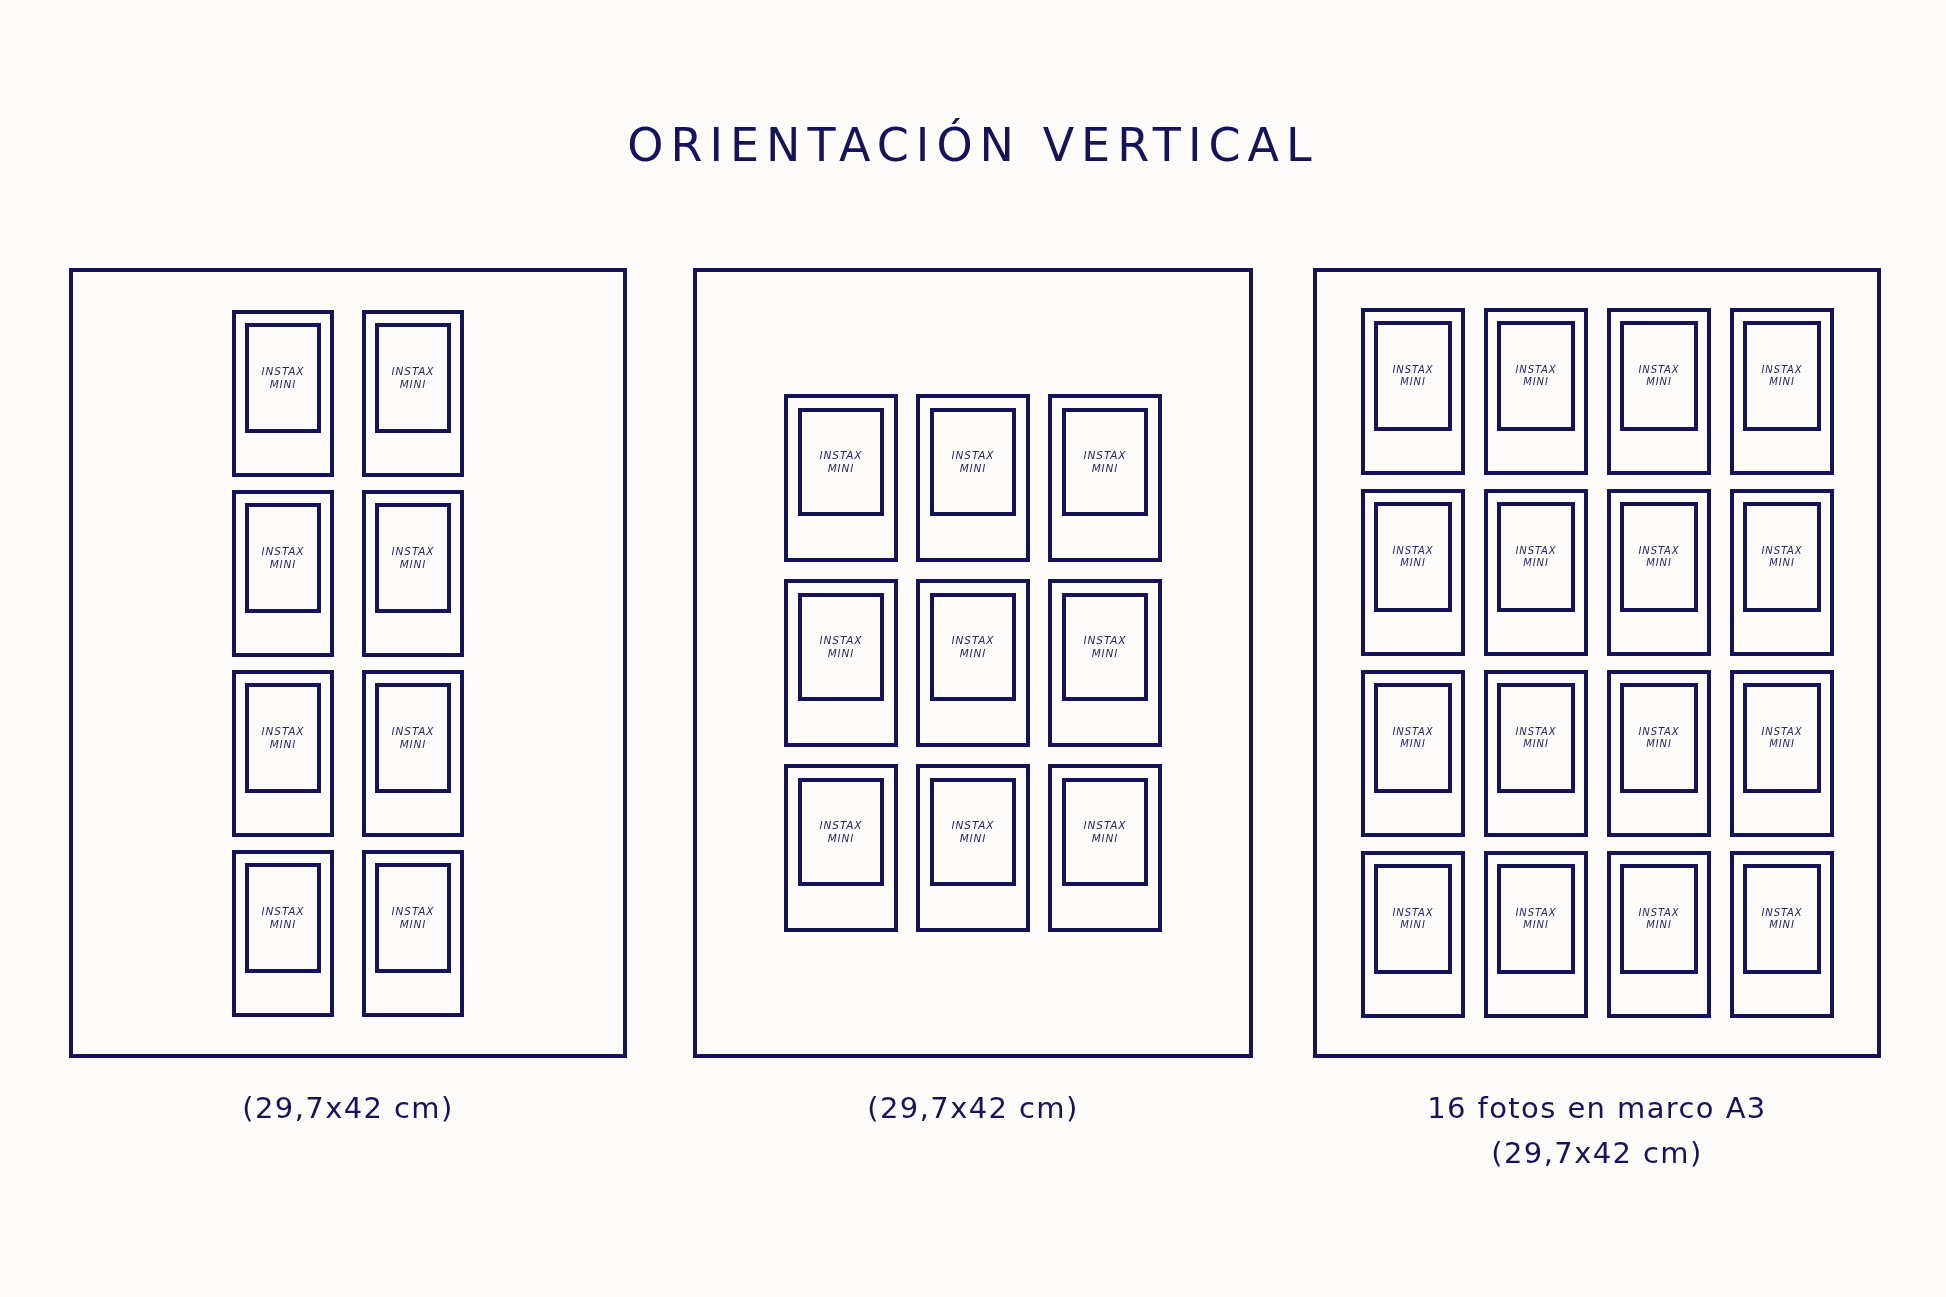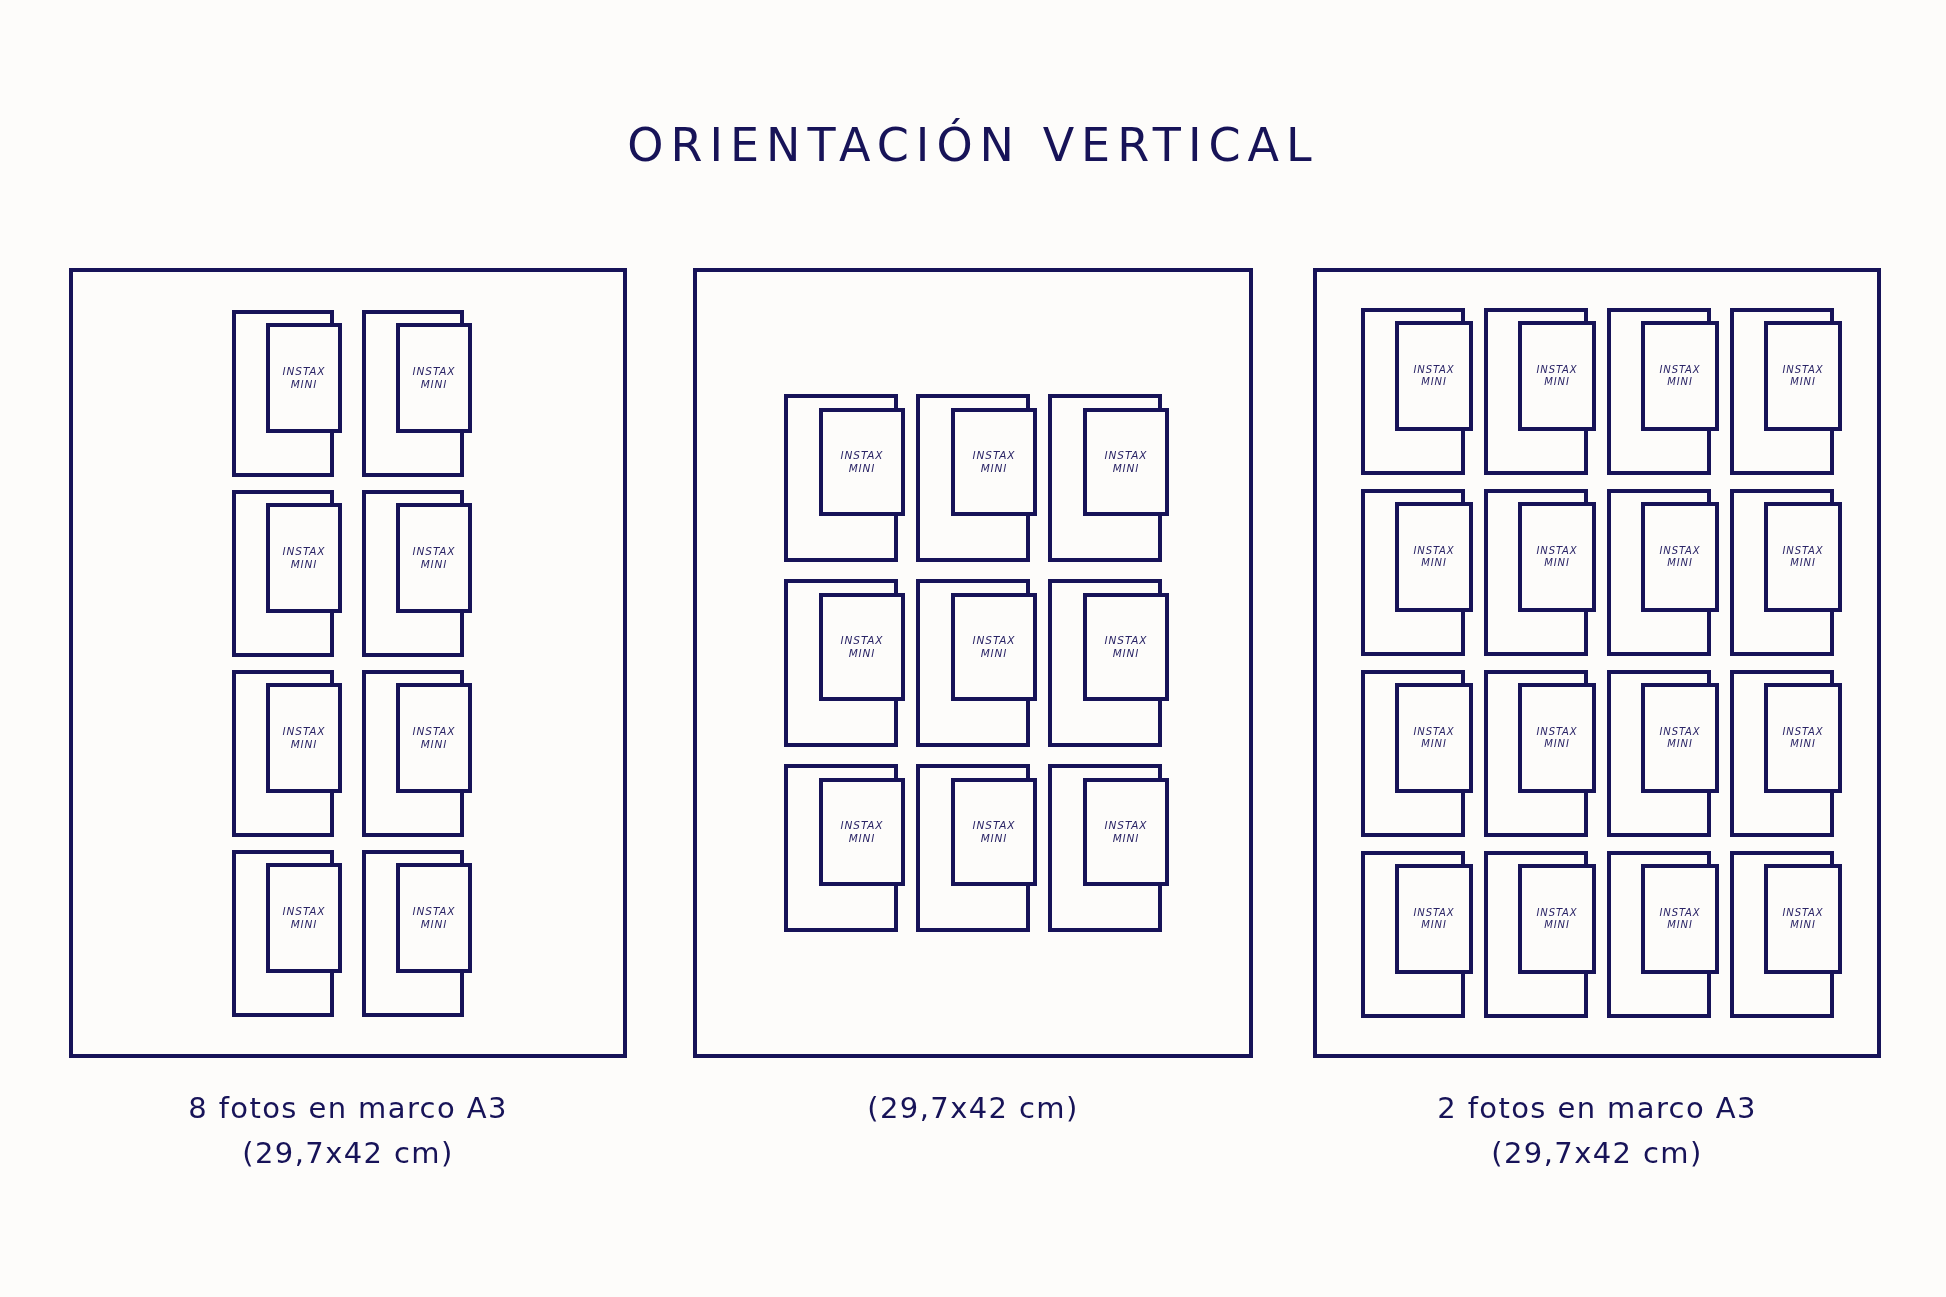--- a/index.html
+++ b/index.html
@@ -60,21 +60,20 @@
   .instax {
     position: absolute;
     border: 4px solid #171358;
     background: #fdfcfa;
   }
 
   .instax-window {
     position: absolute;
     border: 4px solid #171358;
     background: #fdfcfa;
-    margin-left: 21px;
   }
 
   .instax-label {
     position: absolute;
     left: 0;
     width: 100%;
     text-align: center;
     color: #2a2466;
     font-family: "DejaVu Sans", sans-serif;
     font-style: italic;
@@ -151,21 +150,21 @@
             </div>
           </div>
           <div class="instax" style="left: 289px; top: 578px; width: 102px; height: 167px;">
             <div class="instax-window" style="left: 9px; top: 9px; right: 9px; width: 76px; height: 110px;">
               <div class="instax-label" style="font-size: 10.5px; top: calc(50% - 12.81px);">INSTAX
 MINI</div>
             </div>
           </div>
         </div>
       </div>
-      <div class="caption" style="left: 69px; width: 558px; top: 818px;"><span>8 fotos en marco A3</span><span class="line2">(29,7x42 cm)</span></div>
+      <div class="caption" style="left: 69px; width: 558px; top: 818px;"><span class="line2">(29,7x42 cm)</span></div>
       <div class="panel" style="left: 693px; width: 560px; height: 790px;">
         <div class="panel-inner">
           <div class="instax" style="left: 87px; top: 122px; width: 114px; height: 168px;">
             <div class="instax-window" style="left: 10px; top: 10px; right: 10px; width: 86px; height: 108px;">
               <div class="instax-label" style="font-size: 10.5px; top: calc(50% - 12.81px);">INSTAX
 MINI</div>
             </div>
           </div>
           <div class="instax" style="left: 219px; top: 122px; width: 114px; height: 168px;">
             <div class="instax-window" style="left: 10px; top: 10px; right: 10px; width: 86px; height: 108px;">
@@ -311,16 +310,16 @@
             </div>
           </div>
           <div class="instax" style="left: 413px; top: 579px; width: 104px; height: 167px;">
             <div class="instax-window" style="left: 9px; top: 9px; right: 9px; width: 78px; height: 110px;">
               <div class="instax-label" style="font-size: 10px; top: calc(50% - 12.2px);">INSTAX
 MINI</div>
             </div>
           </div>
         </div>
       </div>
-      <div class="caption" style="left: 1313px; width: 568px; top: 818px;"><span>2 fotos en marco A3</span><span class="line2">(29,7x42 cm)</span></div>
+      <div class="caption" style="left: 1313px; width: 568px; top: 818px;"><span>16 fotos en marco A3</span><span class="line2">(29,7x42 cm)</span></div>
     </div>
 
 </div>
 
 </body></html>

